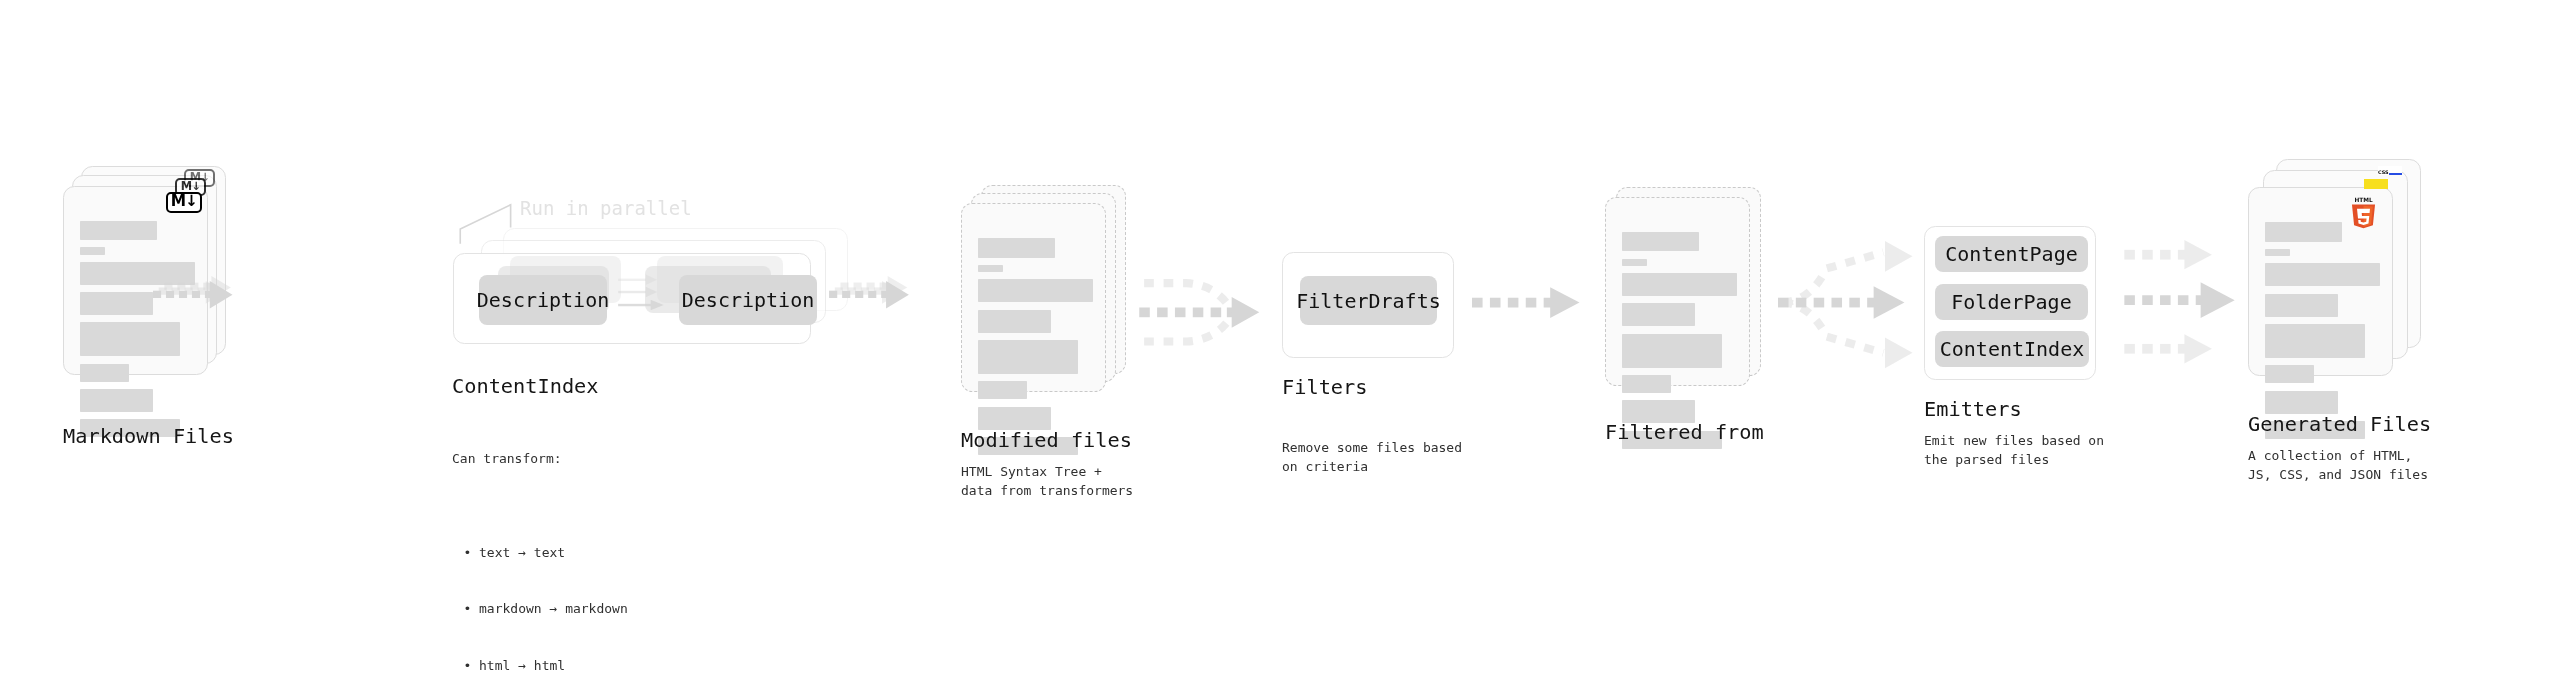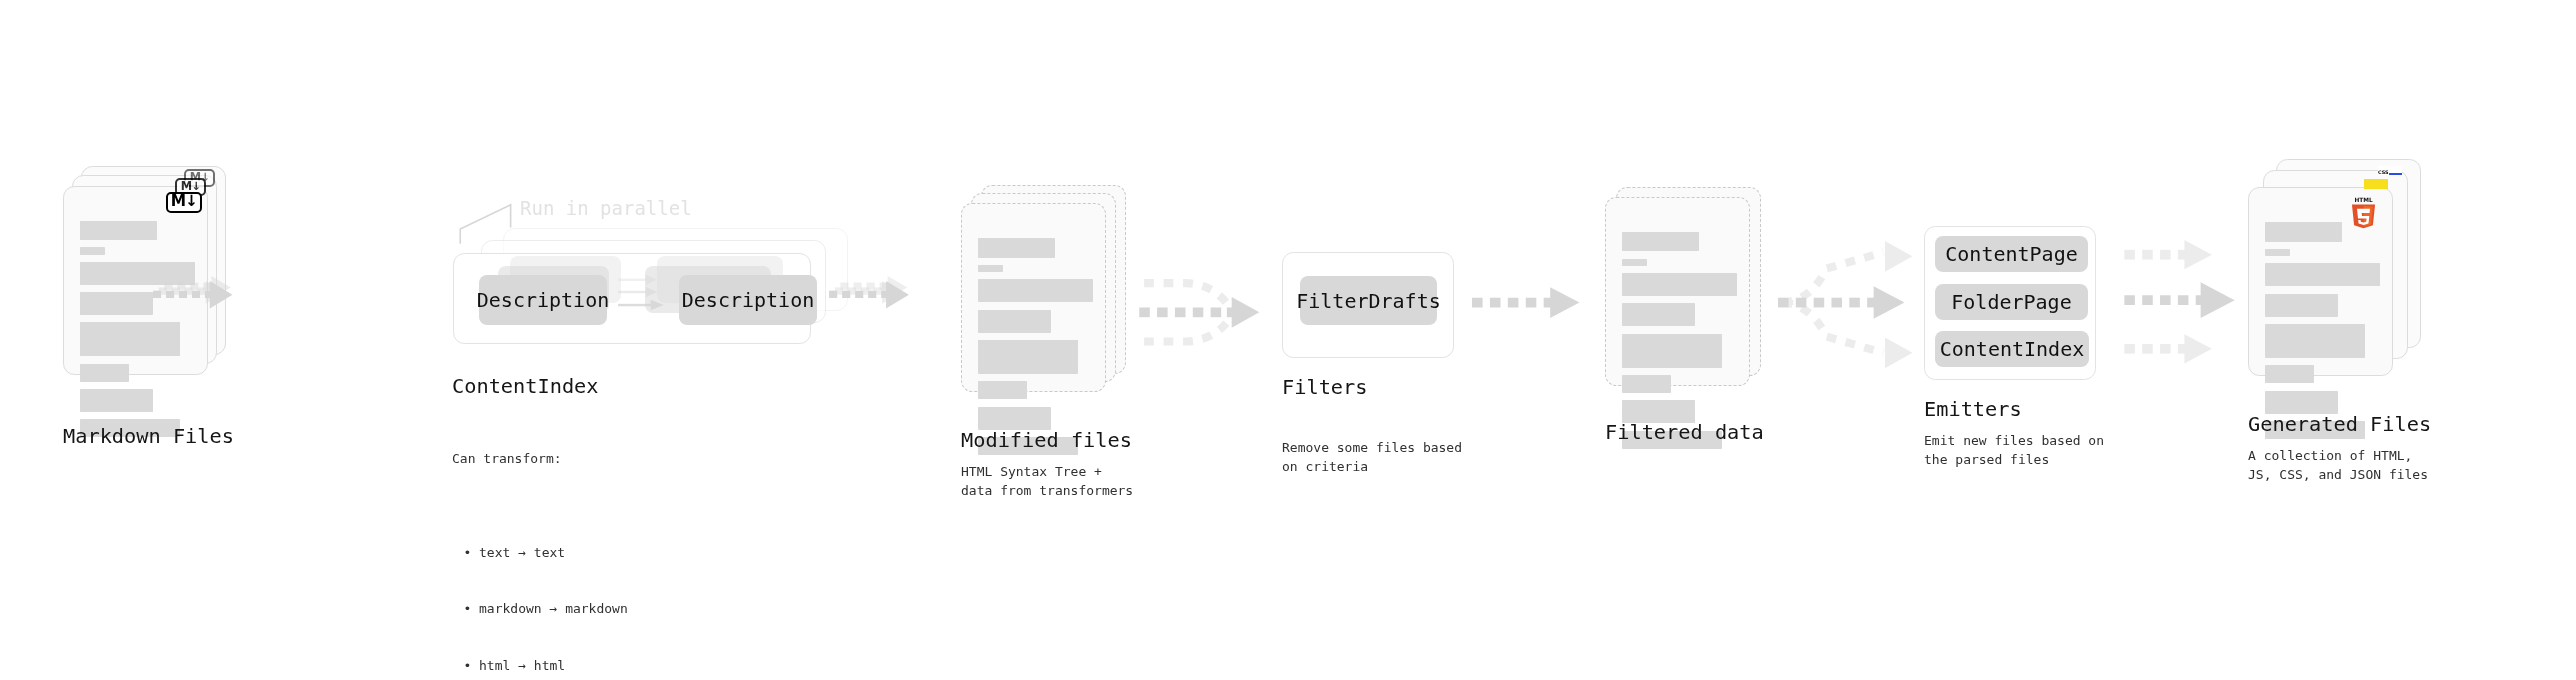--- a/index.html
+++ b/index.html
@@ -328,21 +328,21 @@
           <div class="bar" style="width:24.4px;  height:7.3px;"></div>
           <div class="bar" style="width:115px; height:23px;"></div>
           <div class="bar" style="width:73px;  height:23px;"></div>
           <div class="bar" style="width:100px; height:34px;"></div>
           <div class="bar" style="width:49px;  height:18px;"></div>
           <div class="bar" style="width:73px;  height:23px;"></div>
           <div class="bar" style="width:100px; height:18px;"></div>
         </div>
       </div>
     </div>
-    <div class="title" style="left:1605px; top:420px;">Filtered data</div>
+    <div class="title" style="left:1605px; top:420px;">Filtered from</div>
   </div>
 
   <svg style="left:1778px; top:236px;" width="154" height="138" viewBox="0 0 190 170">
     <g opacity=".45">
       <path class="arrow-stroke" stroke="#dddddd" stroke-width="10" stroke-dasharray="12 12" d="M 6 82 Q 40 80 60 40 L 130 20"></path>
       <path class="arrow-stroke" stroke="#dddddd" stroke-width="10" stroke-dasharray="12 12" d="M 6 82 Q 40 84 60 124 L 130 144"></path>
       <polygon class="arrow-fill" points="132,6 166,25 132,44"></polygon>
       <polygon class="arrow-fill" points="132,125 166,144 132,163"></polygon>
     </g>
     <g class="arrow-fill">

